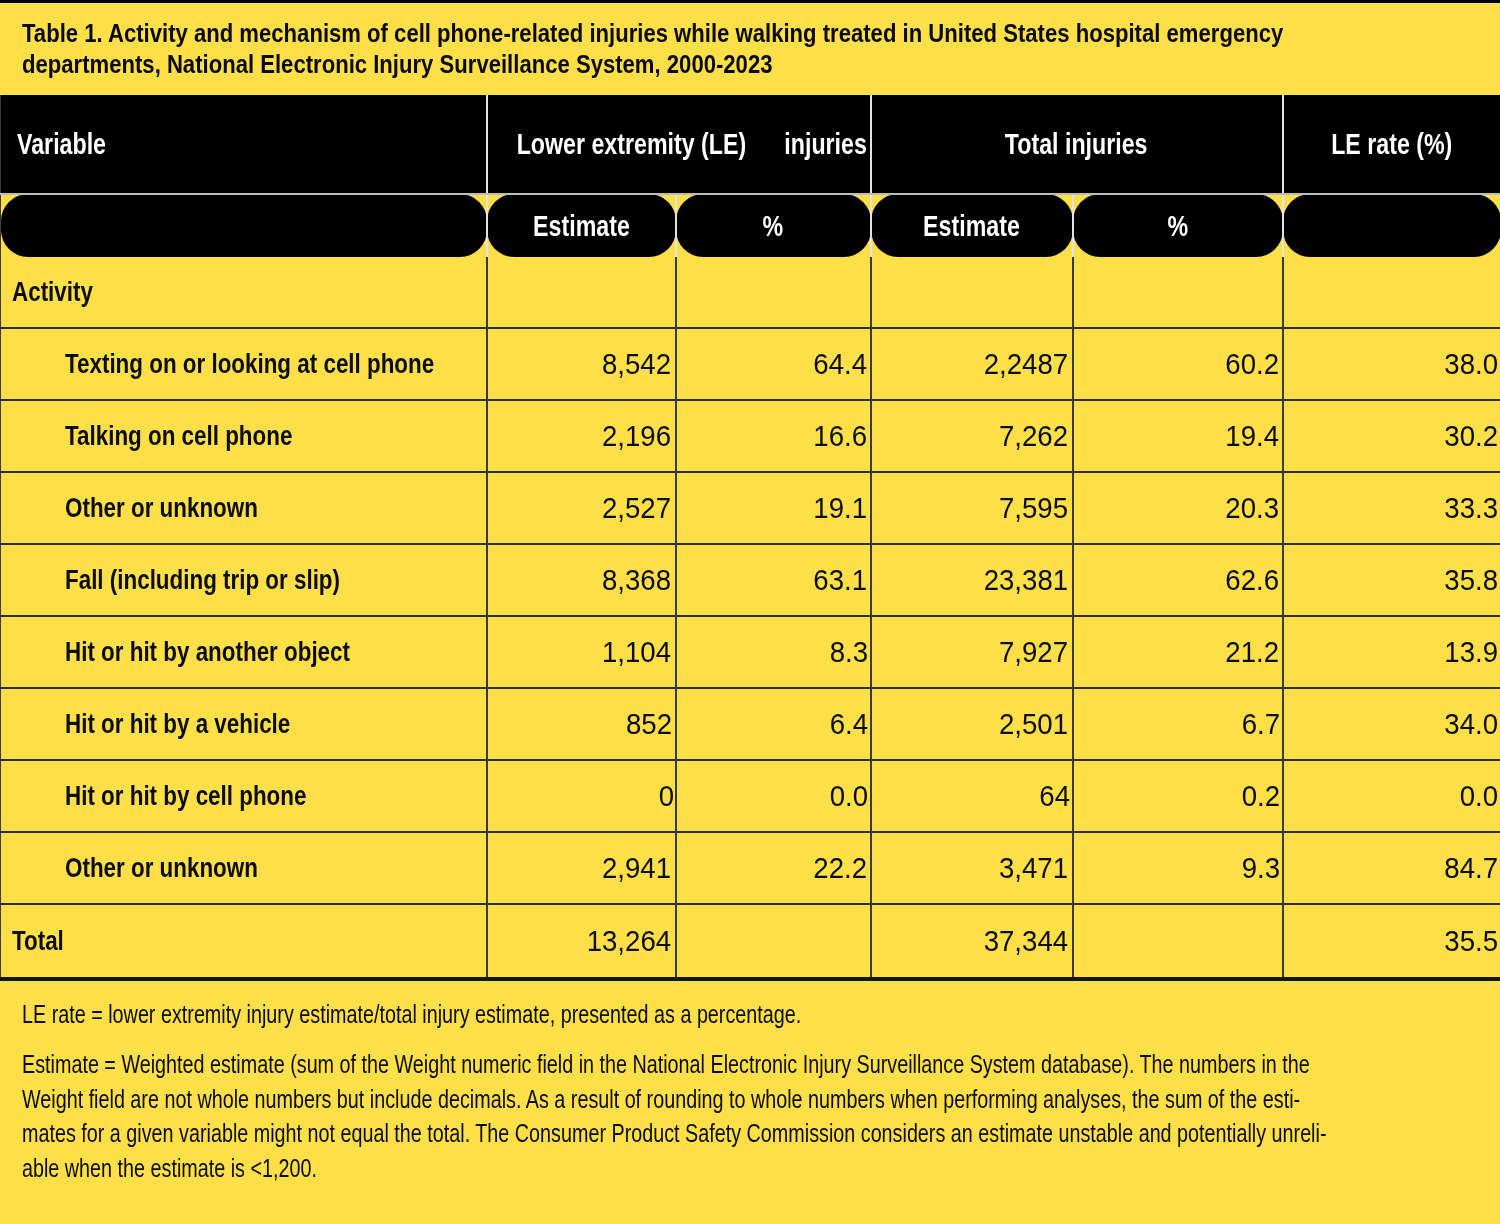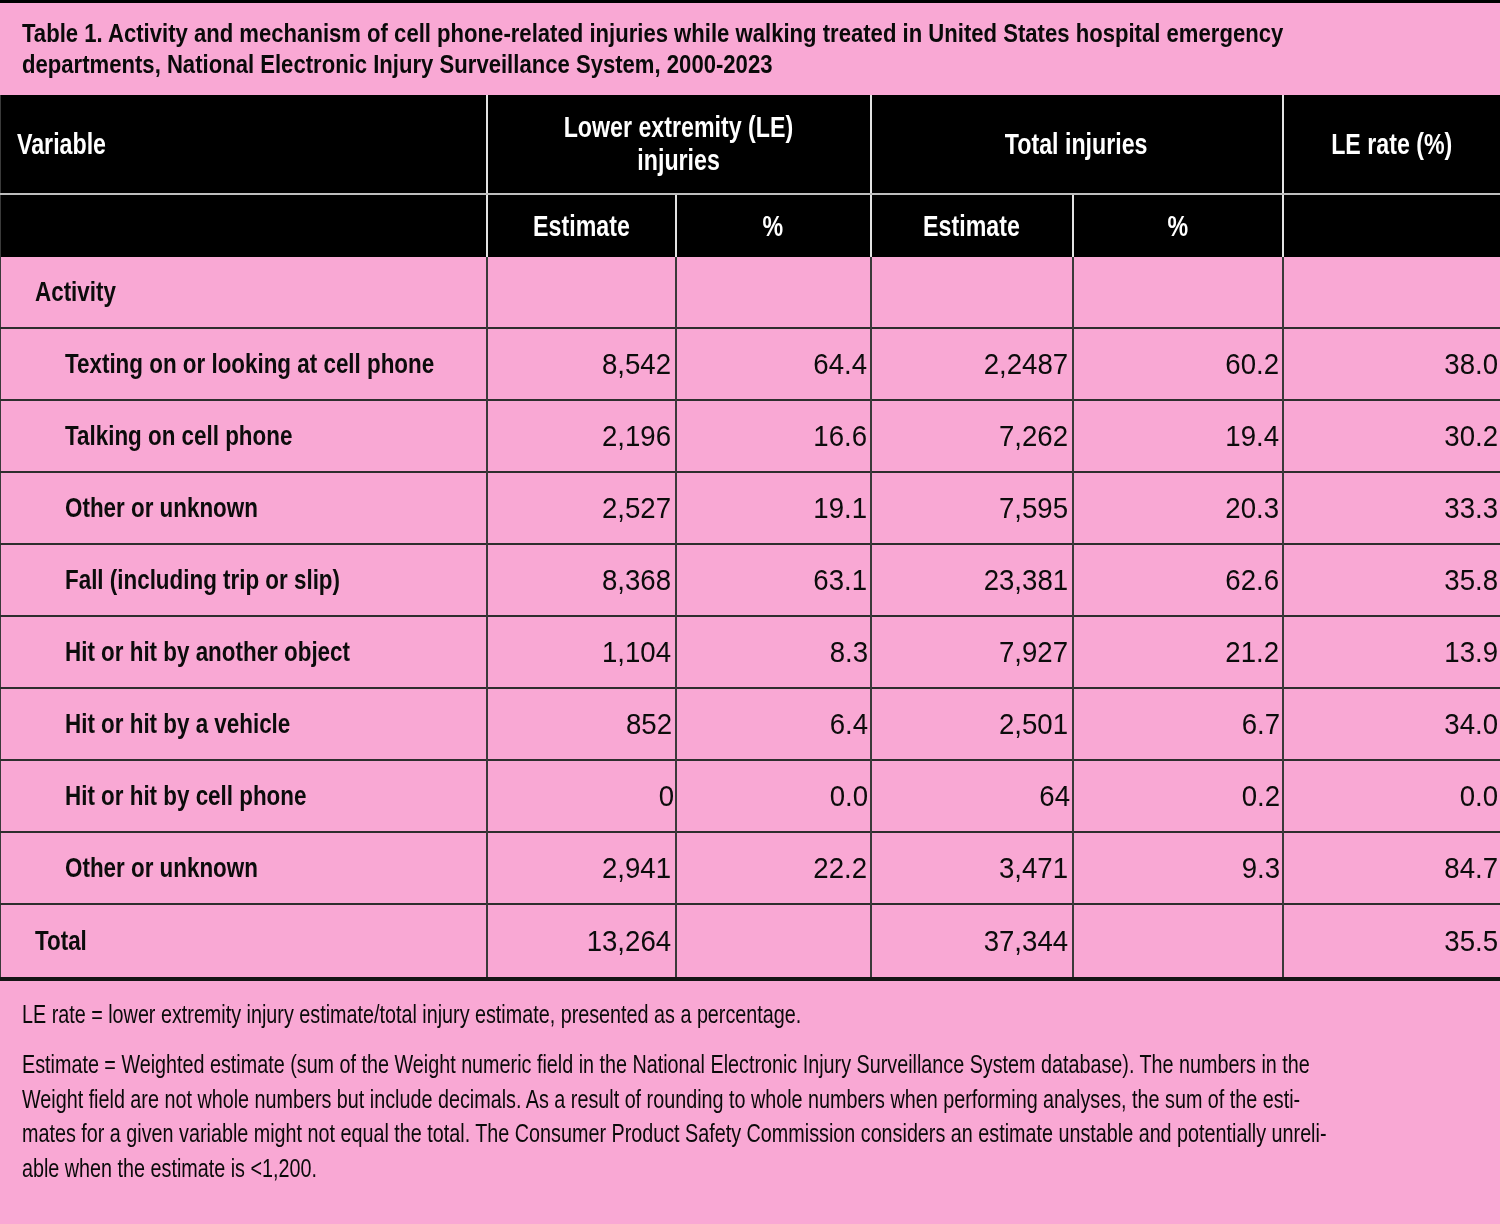--- a/index.html
+++ b/index.html
@@ -1,17 +1,17 @@
 <!DOCTYPE html>
 <html><head>
 <meta charset="utf-8">
 <style>
   html,body{margin:0;padding:0;background:#ffffff;}
   .page{
-    width:1500px;height:1224px;background:#f9a8d4;overflow:hidden;
+    width:1500px;height:1224px;background:#fde047;overflow:hidden;
     font-family:"Liberation Sans", sans-serif;color:#111;position:relative;
   }
   .top-rule{height:3px;background:#000;}
   
   .tx{display:inline-block;white-space:nowrap;}
   .ol{transform-origin:0 50%;}
   .oc{transform-origin:50% 50%;}
   .s76{transform:scaleX(.76);}
   .s80{transform:scaleX(.80);}
   .s85{transform:scaleX(.85);}
@@ -27,33 +27,33 @@
     border-bottom:4px solid #151515;
   }
   col.c0{width:486px;} col.c1{width:189px;} col.c2{width:195px;}
   col.c3{width:202px;} col.c4{width:210px;} col.c5{width:218px;}
 
   thead th{
     background:#000;color:#fff;font-weight:bold;font-size:29px;
     padding:0;vertical-align:middle;text-align:center;
   }
   tr.h1 th{height:98px;border-bottom:2px solid #bdbdbd;}
-  tr.h2 th{height:62px;}
+  tr.h2 th{height:62px;border-radius:27px;}
   tr.h1 th + th, tr.h2 th + th{border-left:2px solid #e3e3e3;}
   th.var-h{text-align:left;padding-left:16px;}
-  .hstack{display:flex;flex-direction:column;align-items:center;line-height:33px;}
+  .hstack{display:flex;align-items:center;line-height:33px;}
 
   tbody td{
     height:70px;vertical-align:middle;font-size:28px;color:#0c0c0c;
     border-top:2px solid #2e2e2e;padding:0;
   }
   tbody tr:first-child td{border-top:none;}
   tbody td + td{border-left:2px solid #3a3a3a;}
   td.lbl{text-align:left;}
-  td.lbl.sec{padding-left:34px;font-weight:bold;margin-top:36px;}
+  td.lbl.sec{padding-left:11px;font-weight:bold;margin-top:36px;}
   td.lbl.item{padding-left:64px;font-weight:bold;}
   td.num{text-align:right;font-size:30px;}
   tr.total td{height:72px;font-weight:normal;}
 
   .footnotes{padding:17px 22px 0 22px;font-size:26px;color:#0a0a0a;}
   .fn1{margin-bottom:17px;line-height:32px;}
   .fn2 .fn-line{line-height:34.5px;display:block;}
 </style>
 </head>
 <body>

